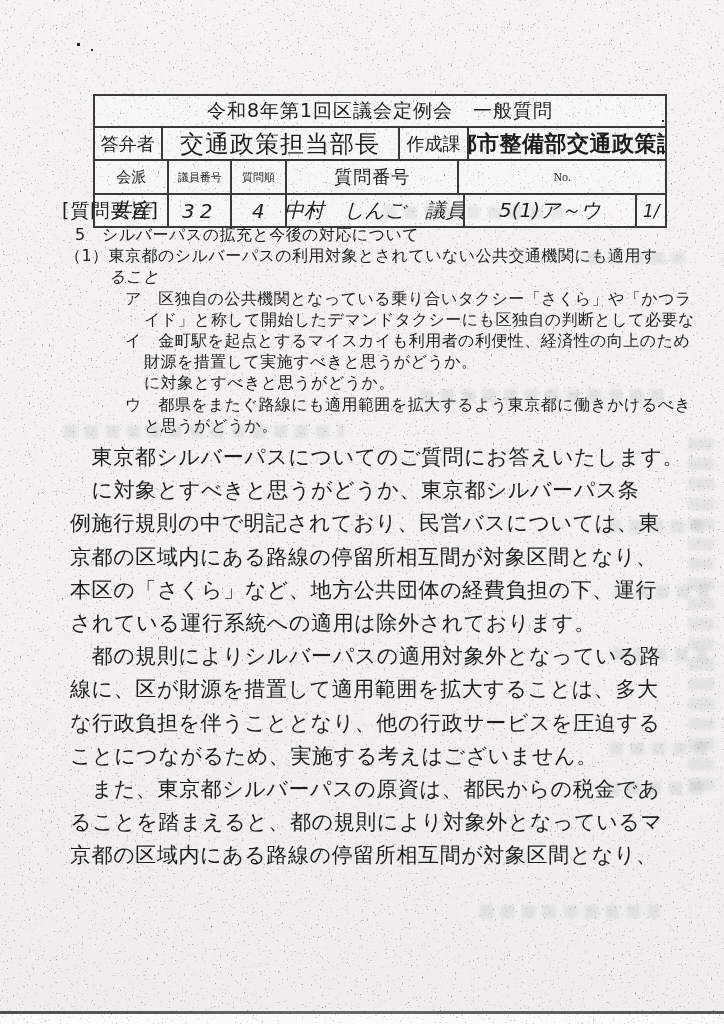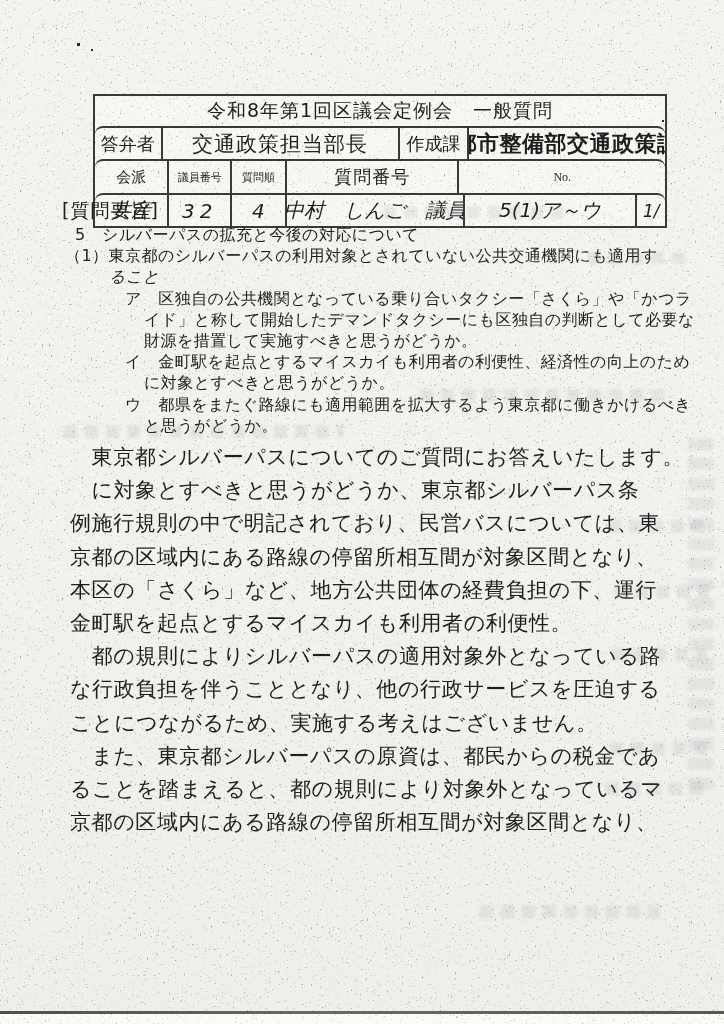--- a/index.html
+++ b/index.html
@@ -14,35 +14,35 @@
 
   
   .tbl{
     position:absolute;left:93px;top:62px;width:574px;
     border:2px solid #3a3a3a;
     background:rgba(250,249,246,.55);
     box-sizing:border-box;
     margin-top:32px;
   }
   .tr{display:flex;}
-  .tr + .tr{border-top:2px solid #3a3a3a;border-radius:8px;}
+  .tr + .tr{border-top:2px solid #3a3a3a;}
   .td{
     display:flex;align-items:center;justify-content:center;
     box-sizing:border-box;
     overflow:hidden;white-space:nowrap;
   }
   .td + .td{border-left:2px solid #3a3a3a;}
   .r1{height:30px;}
   .r2{height:31px;}
   .r3{height:32px;}
   .r4{height:31px;}
   .title-cell{flex:1;font-size:19px;letter-spacing:1px;}
   
   .r2 .c1{flex:0 0 11.5%;font-size:18px;}
-  .r2 .c2{flex:0 0 41.6%;font-size:21px;letter-spacing:1px;}
+  .r2 .c2{flex:0 0 41.6%;font-size:24px;letter-spacing:1px;}
   .r2 .c3{flex:0 0 12.2%;font-size:18px;}
   .r2 .c4{flex:1;font-size:22px;letter-spacing:.5px;font-weight:bold;}
   
   .c-faction{flex:0 0 12.7%;}
   .c-member{flex:0 0 11.0%;}
   .c-order{flex:0 0 9.6%;}
   .c-questioner{flex:0 0 31.2%;}
   .c-qnum{flex:0 0 30.3%;}
   .c-no{flex:1;}
   .r3 .c-faction{font-size:15px;}
@@ -123,35 +123,36 @@
     </div>
   </div>
 
   <div class="summary">
     <div class="s-heading">[質問要旨]</div>
     <div class="s-line ind-a">5　シルバーパスの拡充と今後の対応について</div>
     <div class="s-line ind-b">（1）東京都のシルバーパスの利用対象とされていない公共交通機関にも適用す</div>
     <div class="s-line ind-c">ること</div>
     <div class="s-line ind-d">ア　区独自の公共機関となっている乗り合いタクシー「さくら」や「かつラ</div>
     <div class="s-line ind-e">イド」と称して開始したデマンドタクシーにも区独自の判断として必要な</div>
+    <div class="s-line ind-d">イ　金町駅を起点とするマイスカイも利用者の利便性、経済性の向上のため</div>
     <div class="s-line ind-e">財源を措置して実施すべきと思うがどうか。</div>
-    <div class="s-line ind-d">イ　金町駅を起点とするマイスカイも利用者の利便性、経済性の向上のため</div>
     <div class="s-line ind-e">に対象とすべきと思うがどうか。</div>
     <div class="s-line ind-d">ウ　都県をまたぐ路線にも適用範囲を拡大するよう東京都に働きかけるべき</div>
     <div class="s-line ind-e">と思うがどうか。</div>
   </div>
 
   <div class="bodytext">
     <div class="b-line">　東京都シルバーパスについてのご質問にお答えいたします。</div>
     <div class="b-line">　に対象とすべきと思うがどうか、東京都シルバーパス条</div>
     <div class="b-line">例施行規則の中で明記されており、民営バスについては、東</div>
     <div class="b-line">京都の区域内にある路線の停留所相互間が対象区間となり、</div>
     <div class="b-line">本区の「さくら」など、地方公共団体の経費負担の下、運行</div>
-    <div class="b-line">金町駅を起点とするマイスカイも利用者の利便性。</div>
+    <div class="b-line">されている運行系統への適用は除外されております。</div>
     <div class="b-line">　都の規則によりシルバーパスの適用対象外となっている路</div>
+    <div class="b-line">線に、区が財源を措置して適用範囲を拡大することは、多大</div>
     <div class="b-line">な行政負担を伴うこととなり、他の行政サービスを圧迫する</div>
     <div class="b-line">ことにつながるため、実施する考えはございません。</div>
     <div class="b-line">　また、東京都シルバーパスの原資は、都民からの税金であ</div>
     <div class="b-line">ることを踏まえると、都の規則により対象外となっているマ</div>
     <div class="b-line">京都の区域内にある路線の停留所相互間が対象区間となり、</div>
   </div>
 
   <div class="bleed" style="left:383px;top:206px;width:185px;height:13px;"></div>
   <div class="bleed" style="left:588px;top:252px;width:100px;height:12px;"></div>
   <div class="bleed" style="left:420px;top:389px;width:245px;height:13px;"></div>

